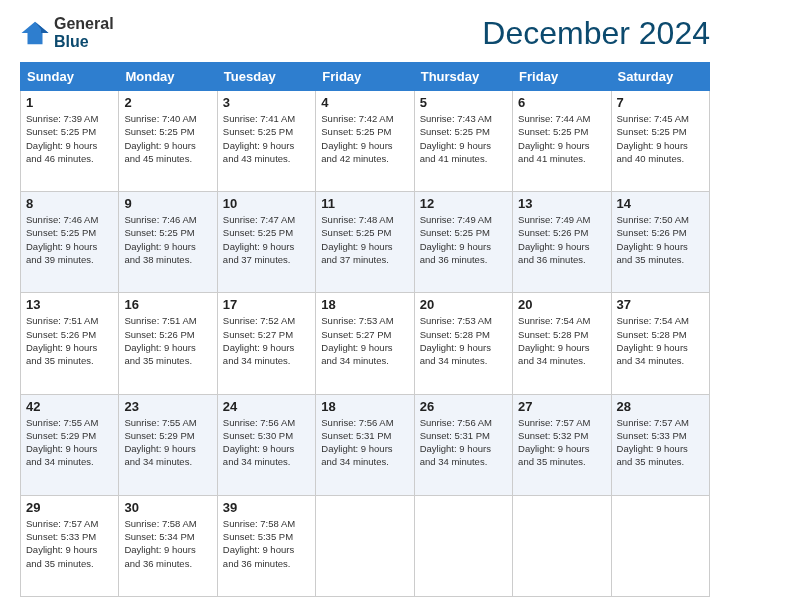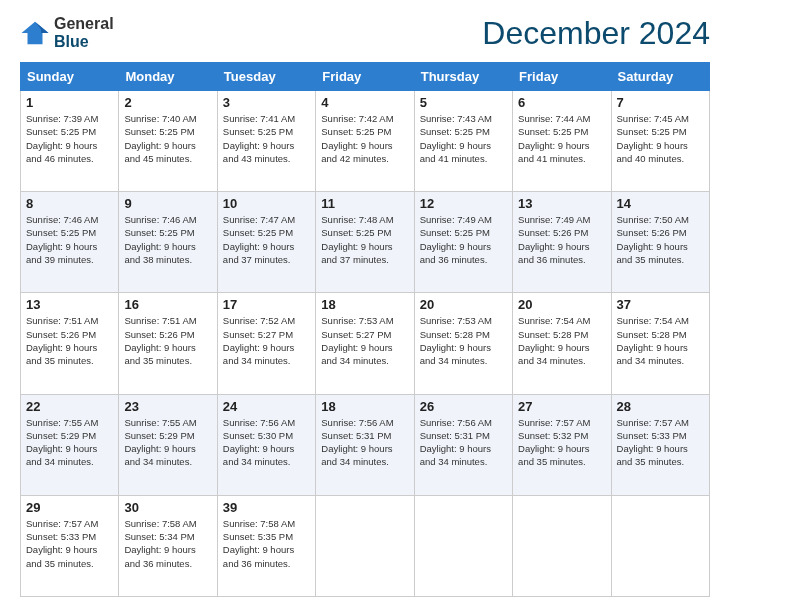--- a/index.html
+++ b/index.html
@@ -304,21 +304,21 @@
         <span class="day-number">37</span>
         <div class="day-info">
           Sunrise: 7:54 AM<br>
           Sunset: 5:28 PM<br>
           Daylight: 9 hours and 34 minutes.
         </div>
       </td>
         </tr>
         <tr>
           <td>
-        <span class="day-number">22</span>
+        <span class="day-number">42</span>
         <div class="day-info">
           Sunrise: 7:55 AM<br>
           Sunset: 5:29 PM<br>
           Daylight: 9 hours and 34 minutes.
         </div>
       </td>
           <td>
         <span class="day-number">23</span>
         <div class="day-info">
           Sunrise: 7:55 AM<br>

